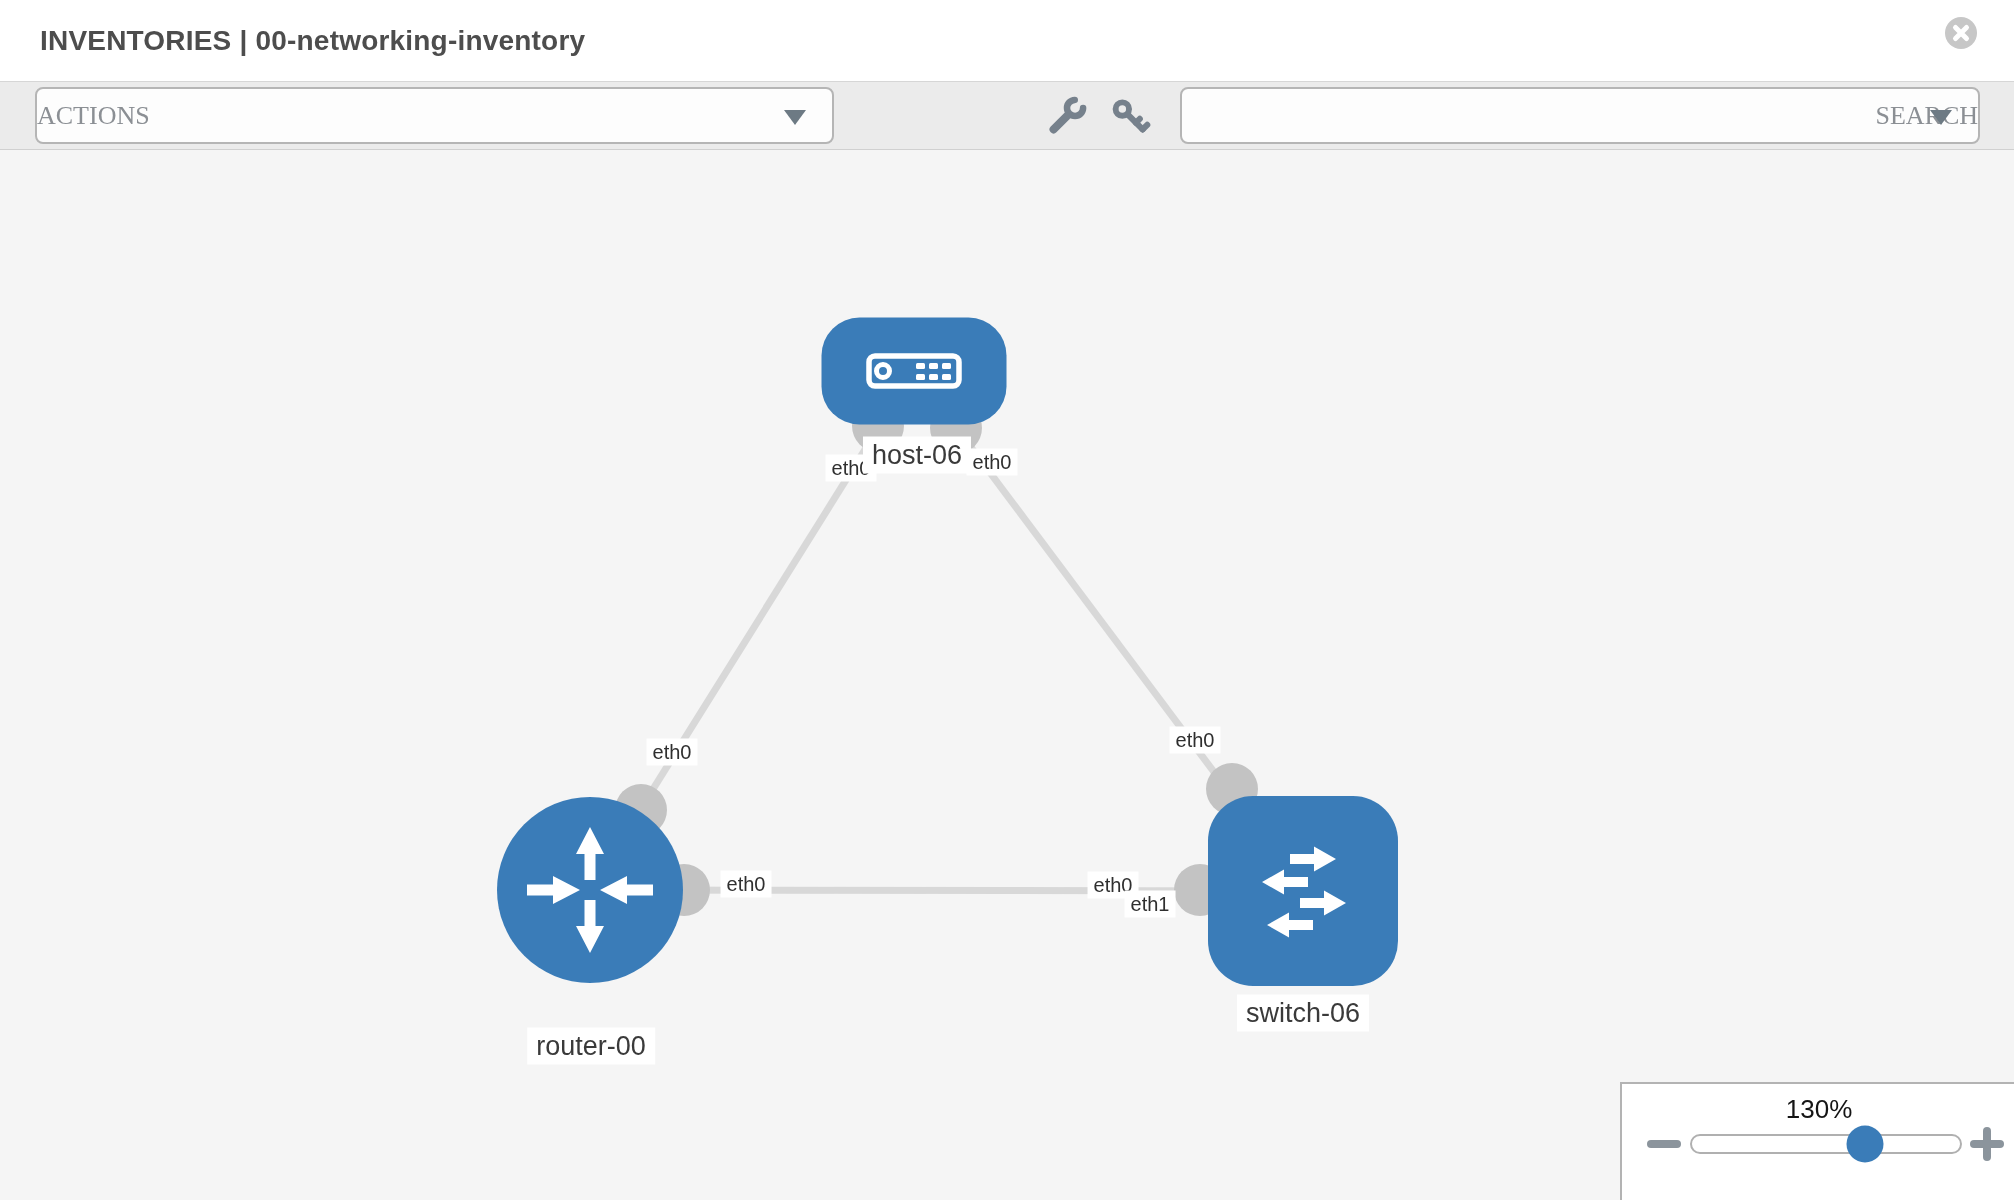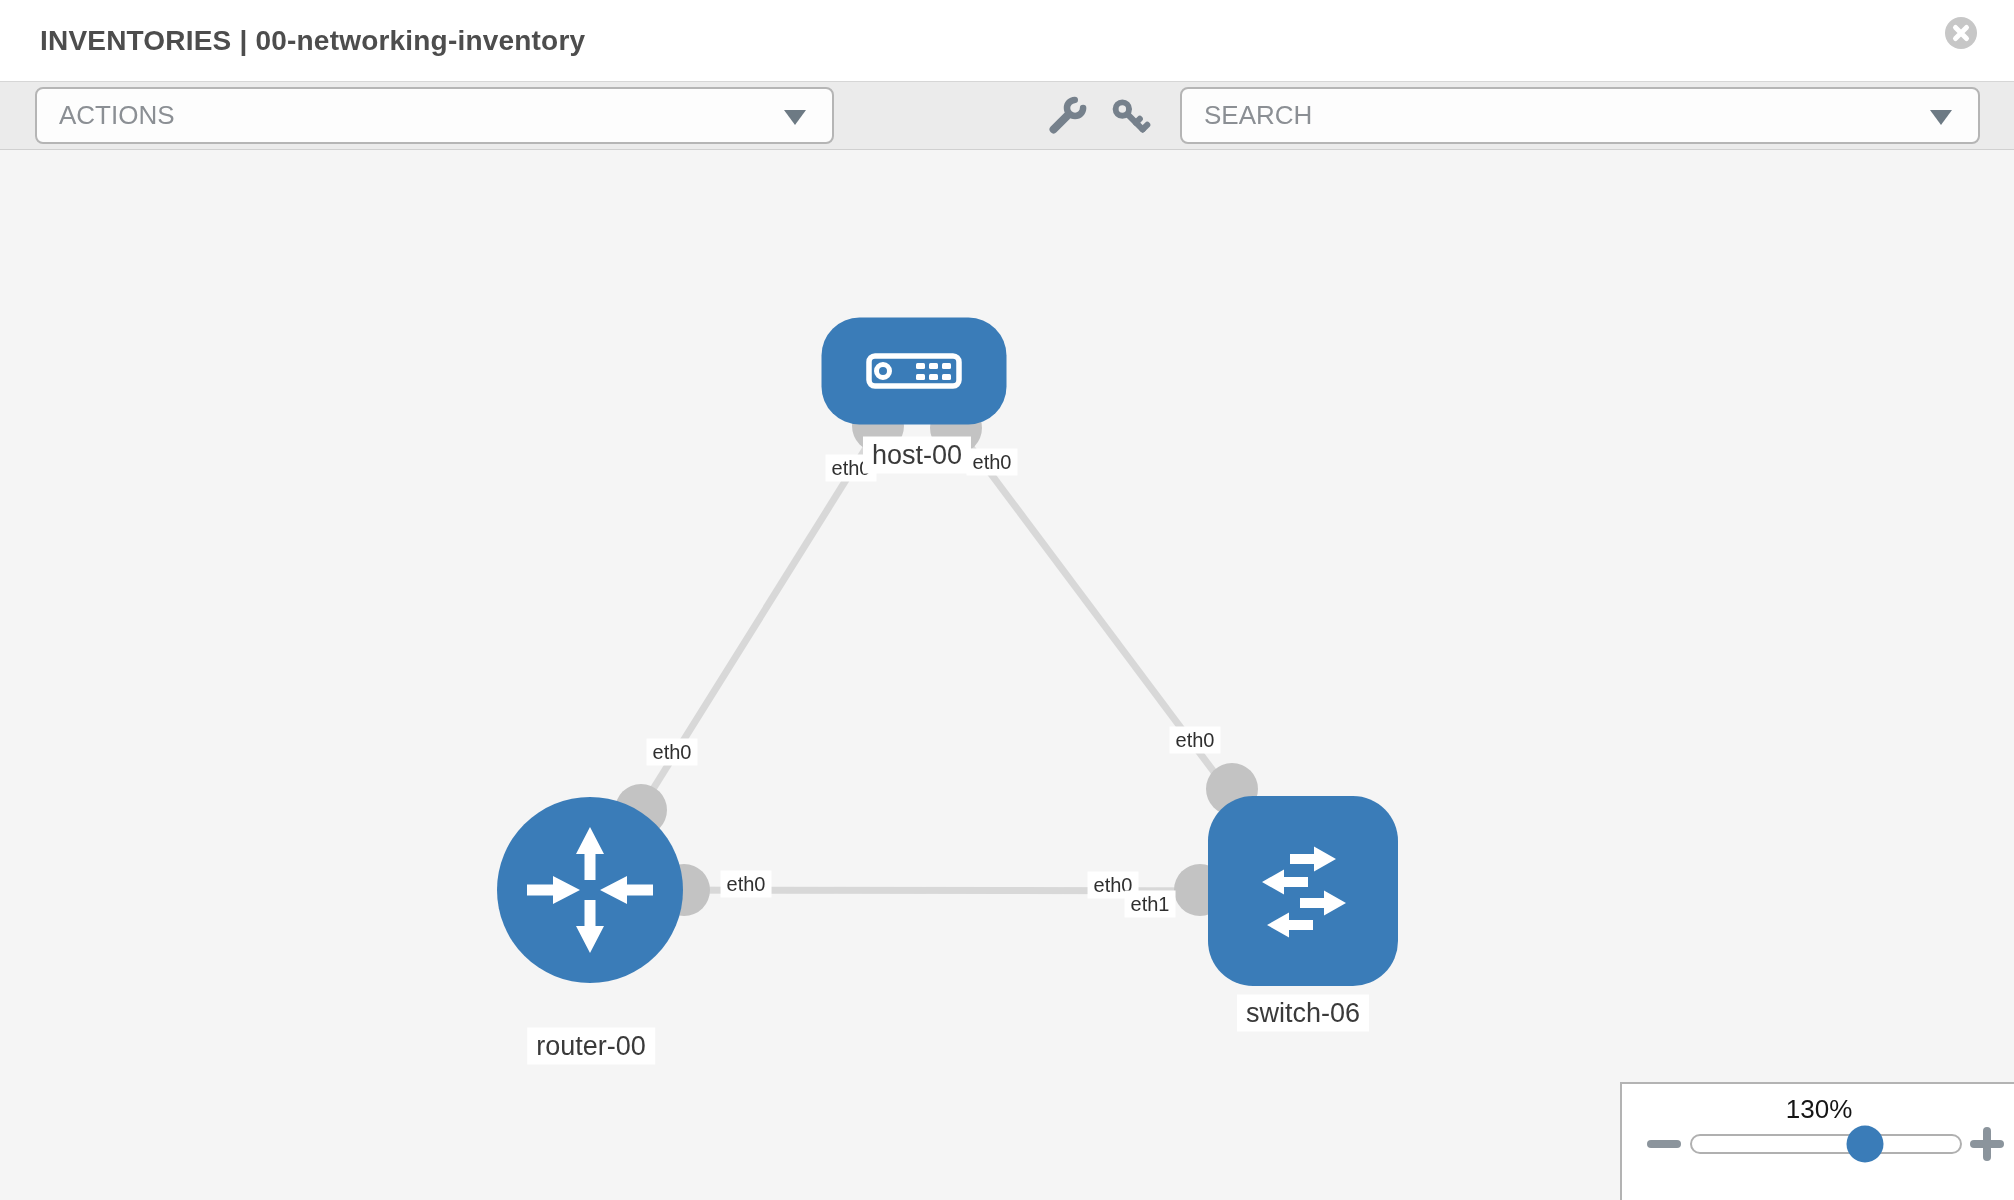--- a/index.html
+++ b/index.html
@@ -9,26 +9,26 @@
   .header{position:absolute;left:0;top:0;width:2014px;height:86px;background:#fff;}
   .page-title{position:absolute;left:40px;top:0;height:81px;line-height:81px;
     font-size:28px;font-weight:bold;color:#4d4d4d;letter-spacing:.2px;}
   .close-btn{position:absolute;left:1945px;top:17px;width:32px;height:32px;cursor:pointer;}
 
   
   .toolbar{position:absolute;left:0;top:81px;width:2014px;height:69px;background:#ebebeb;
     border-top:1px solid #d6d6d6;border-bottom:1px solid #d0d0d0;box-sizing:border-box;}
   .dropdown{position:absolute;top:5px;height:57px;background:#fdfdfd;border:2px solid #b5b5b5;
     border-radius:8px;box-sizing:border-box;cursor:pointer;}
-  .dropdown .dd-text{display:block;line-height:53px;padding-left:22px;font-size:26px;color:#8b8f94;}
+  .dropdown .dd-text{display:block;line-height:53px;font-size:26px;color:#8b8f94;font-family:Liberation Serif, serif;}
   .dd-caret{position:absolute;right:26px;top:21px;width:0;height:0;
     border-left:11px solid transparent;border-right:11px solid transparent;
     border-top:15px solid #6d7a84;}
   .dd-actions{left:35px;width:799px;}
-  .dd-search{left:1180px;width:800px;}
+  .dd-search{left:1180px;width:800px;text-align:right;}
   .tool-icon-btn{position:absolute;top:11px;width:46px;height:46px;cursor:pointer;background:none;border:none;padding:0;}
   .btn-wrench{left:1044px;}
   .btn-key{left:1107px;}
 
   
   .canvas{position:absolute;left:0;top:150px;width:2014px;height:1050px;background:#f5f5f5;}
   .canvas svg{position:absolute;left:0;top:0;}
   .label-layer{position:absolute;left:0;top:0;width:100%;height:100%;pointer-events:none;}
   .node-label{position:absolute;transform:translate(-50%,-50%);background:#fff;color:#3a3a3a;
     font-size:27px;padding:3px 9px;white-space:nowrap;}
@@ -152,21 +152,21 @@
         </g>
       </svg>
     <div class="label-layer">
         <div class="if-label" style="left: 851px; top: 318px;">eth0</div>
         <div class="if-label" style="left: 672px; top: 602px;">eth0</div>
         <div class="if-label" style="left: 992px; top: 312px;">eth0</div>
         <div class="if-label" style="left: 1195px; top: 590px;">eth0</div>
         <div class="if-label" style="left: 746px; top: 734px;">eth0</div>
         <div class="if-label" style="left: 1113px; top: 735px;">eth0</div>
         <div class="if-label" style="left: 1150px; top: 735px; margin-top: 19px;">eth1</div>
-        <div class="node-label" style="left: 917px; top: 305px;">host-00</div>
+        <div class="node-label" style="left: 917px; top: 305px;">host-06</div>
         <div class="node-label" style="left: 591px; top: 896px;">router-00</div>
         <div class="node-label" style="left: 1303px; top: 863px;">switch-06</div>
       </div>
   </div>
 
   <div class="zoom-panel">
     <div class="zoom-level">130%</div>
     <div class="zoom-minus"></div>
     <div class="zoom-track">
       <div class="zoom-thumb" style="left: 64.5%;"></div>

